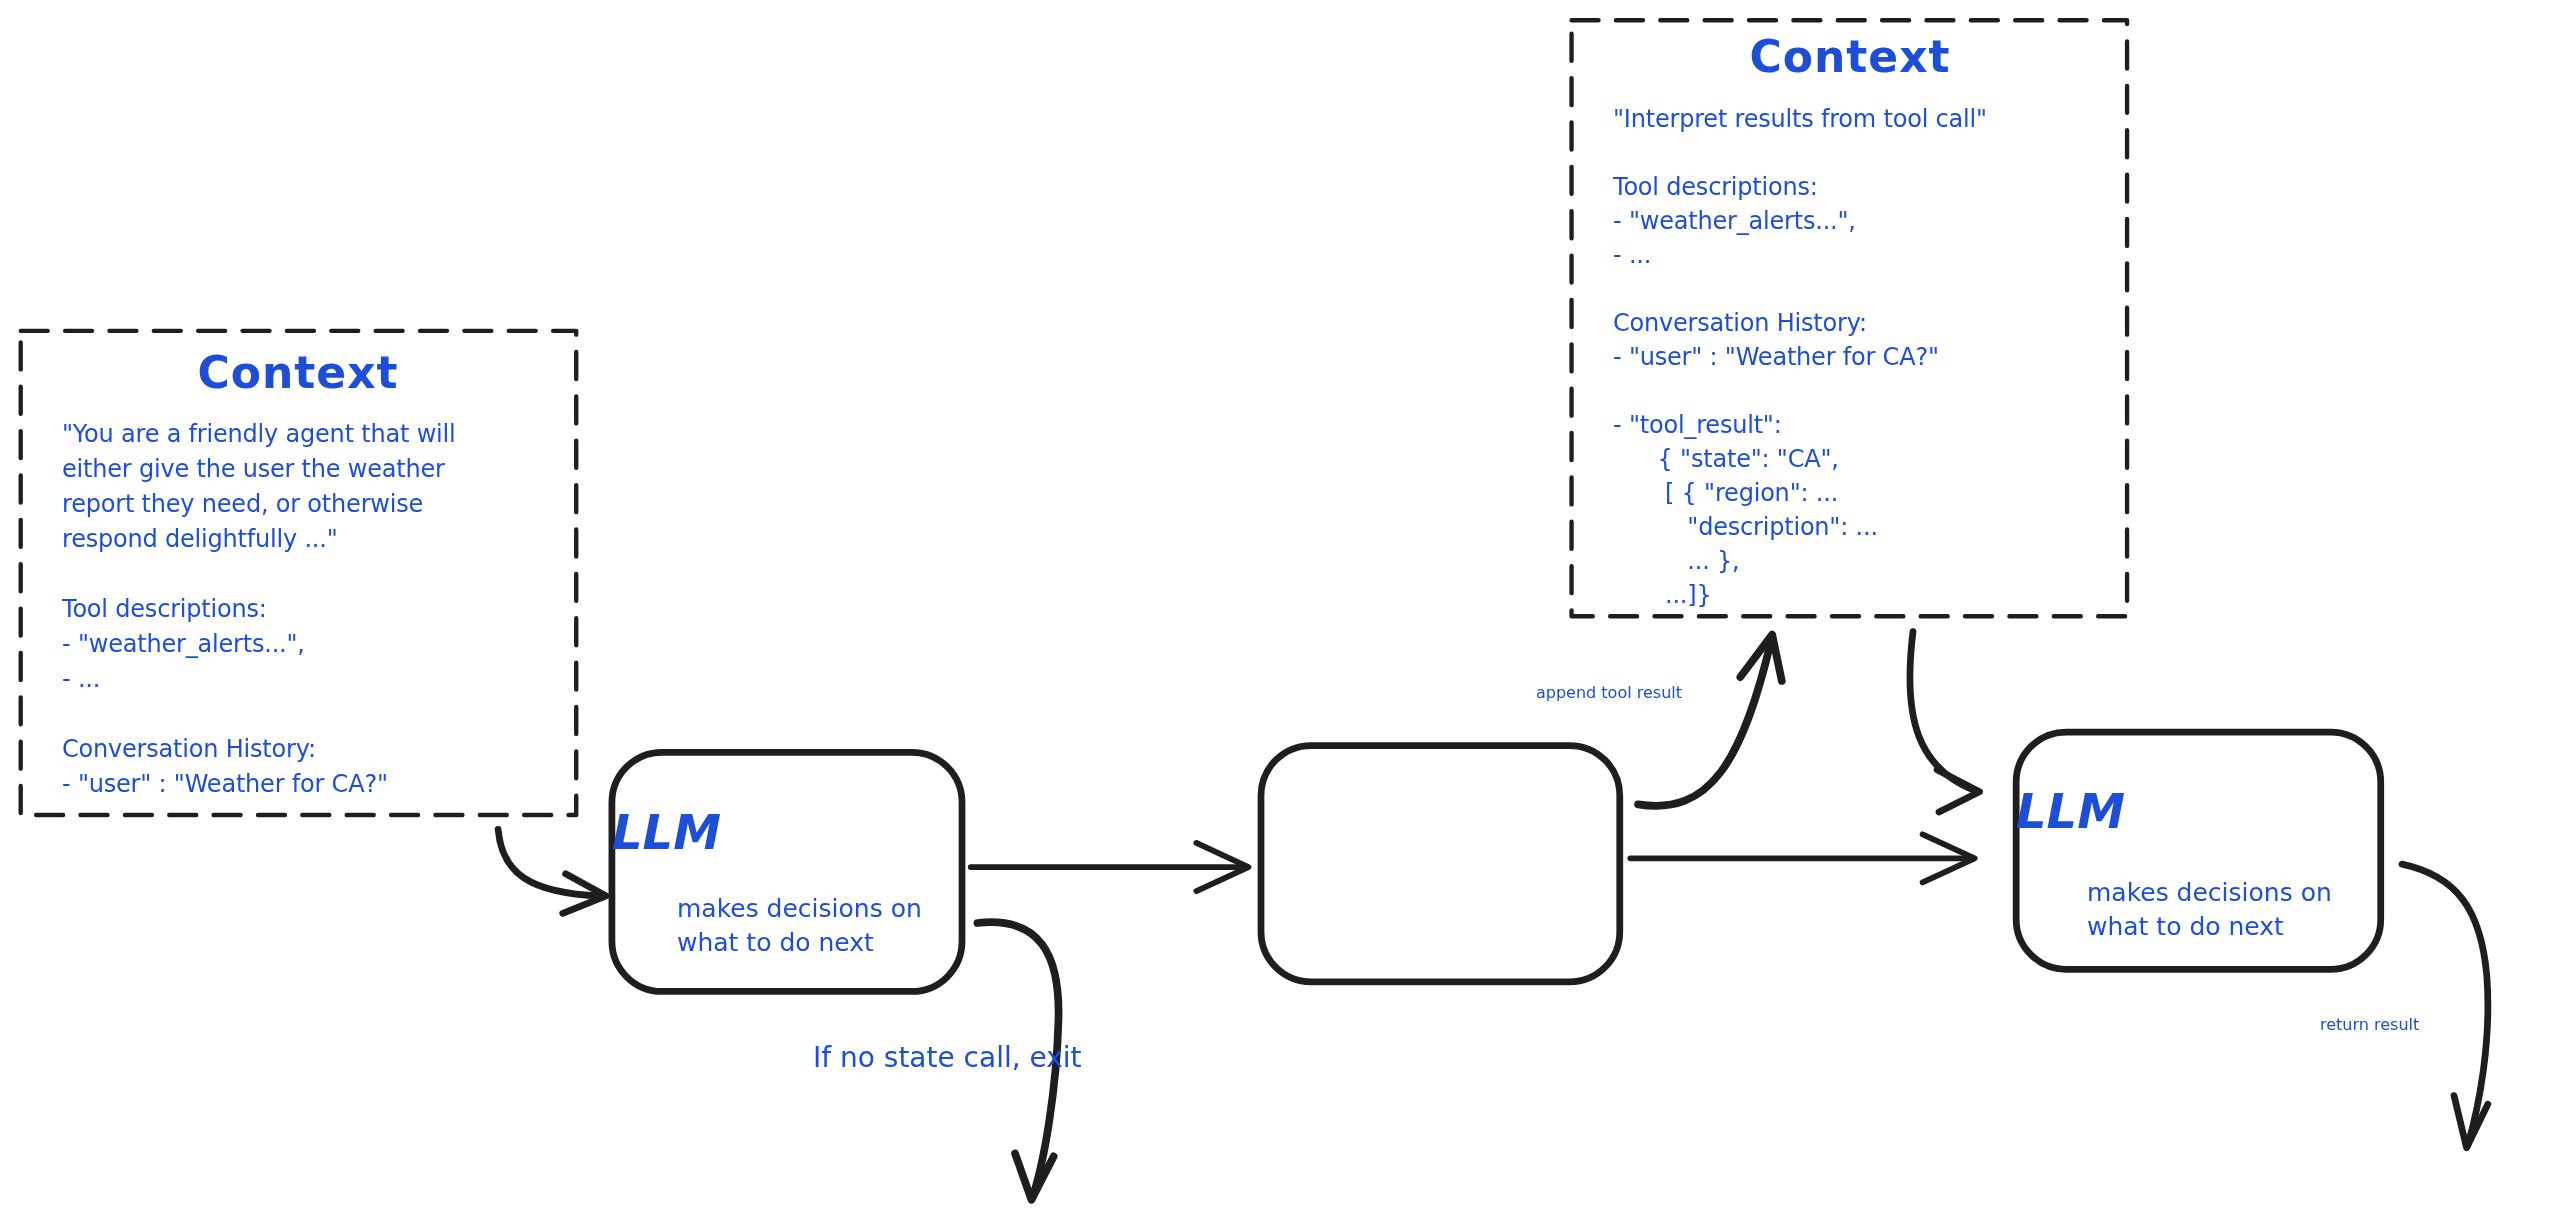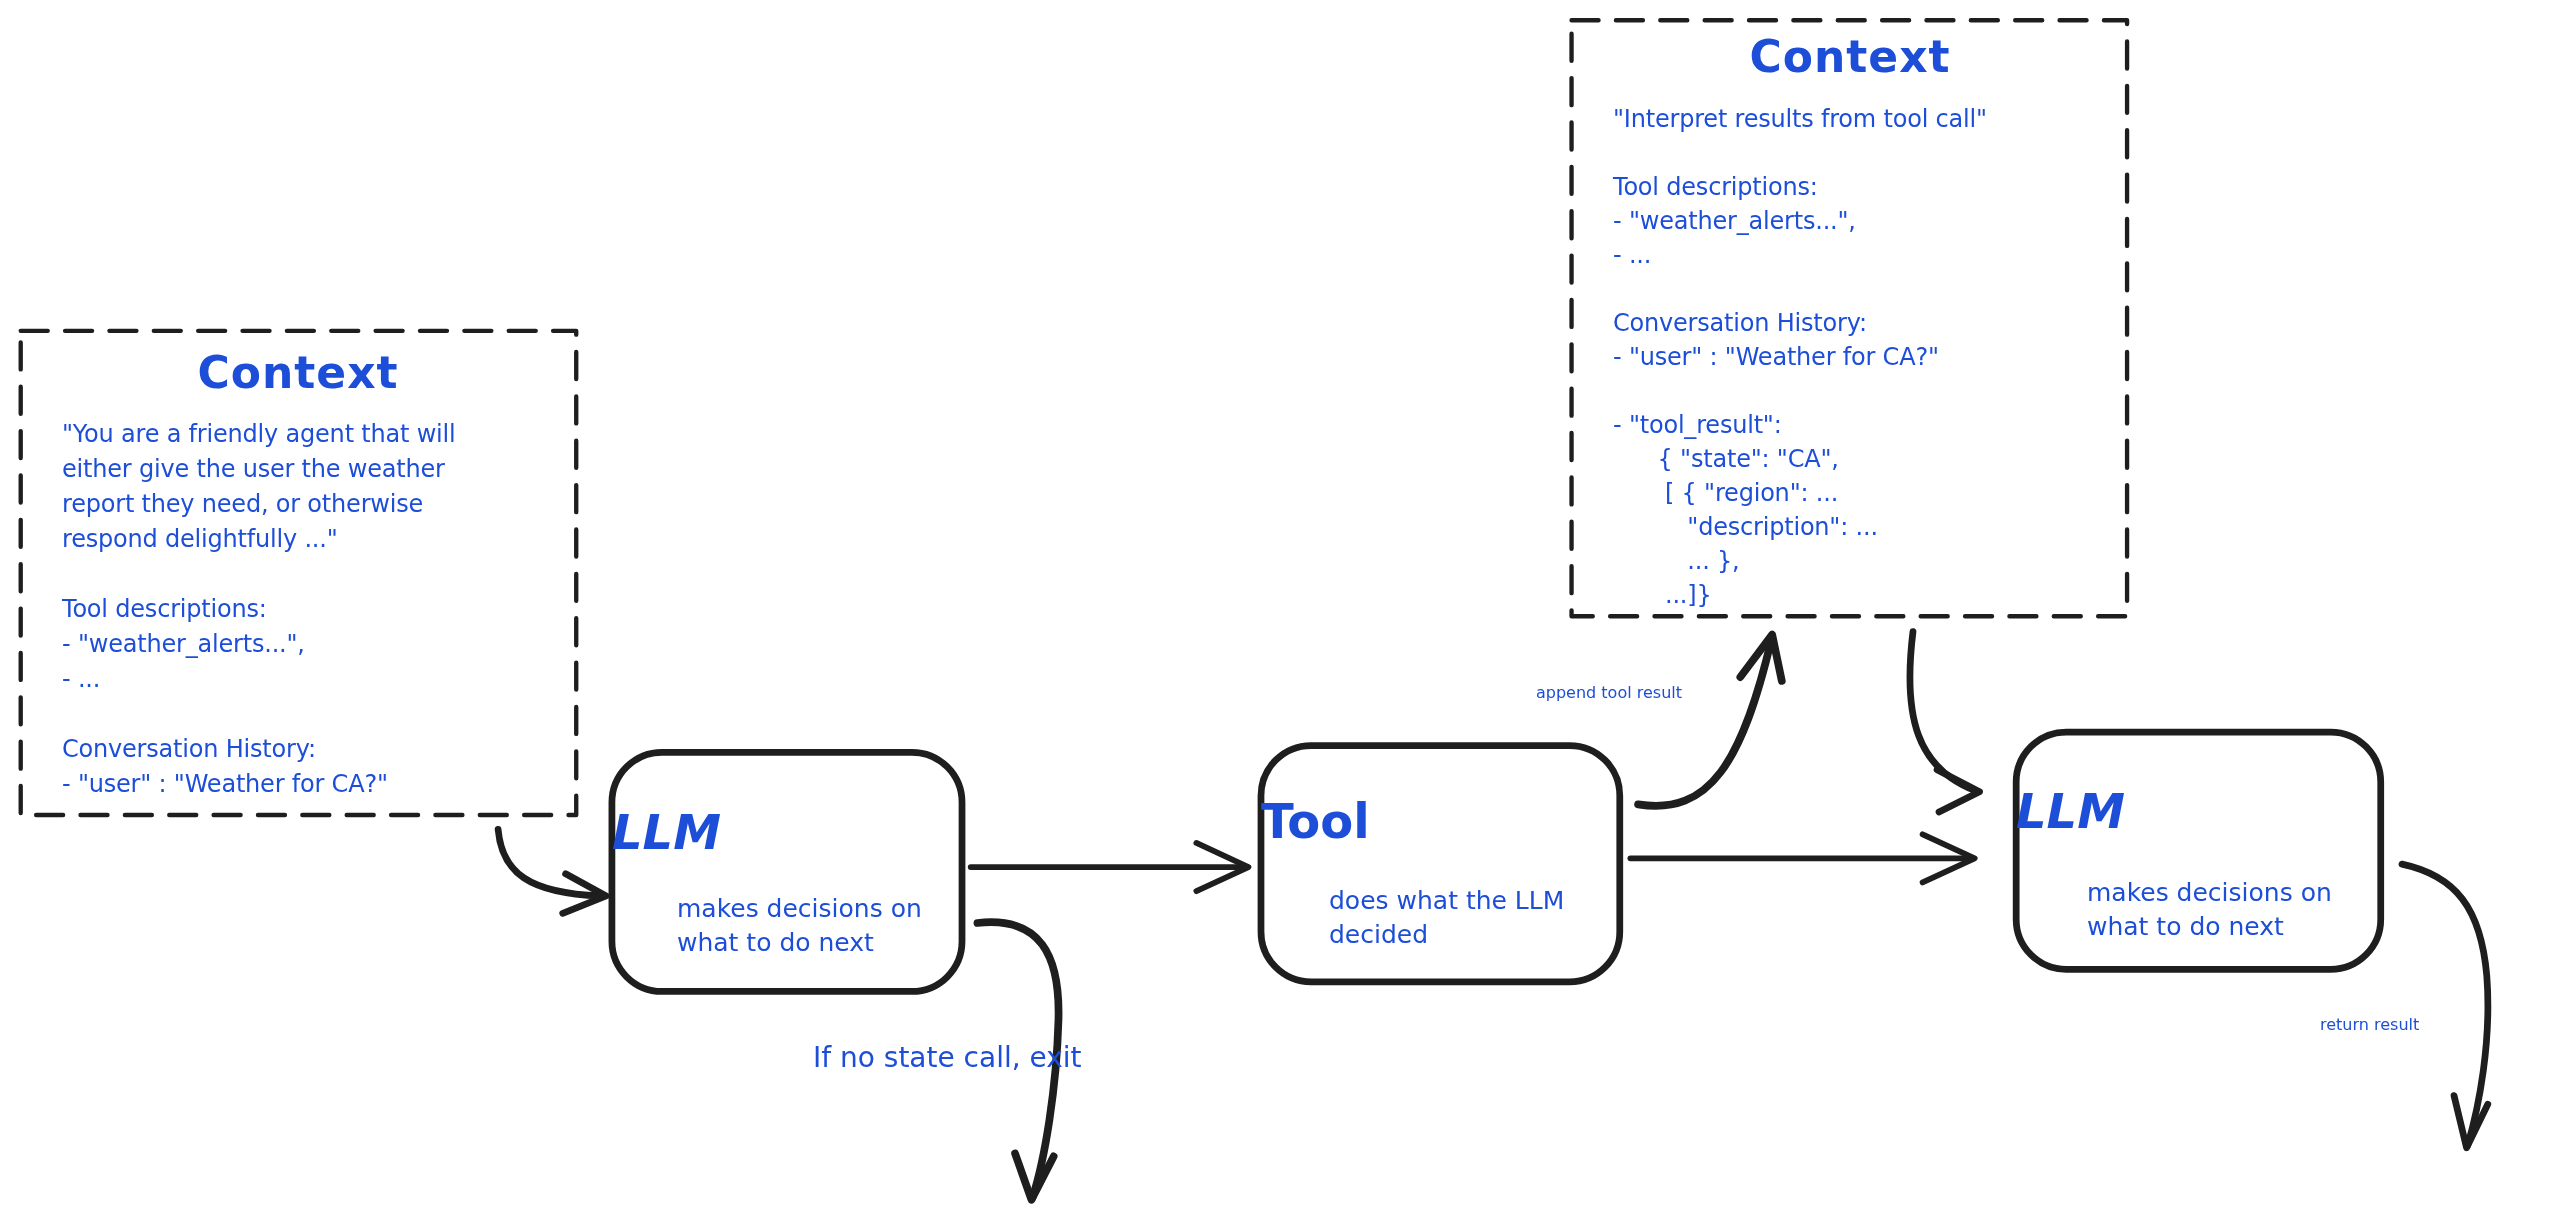--- a/index.html
+++ b/index.html
@@ -121,23 +121,20 @@
       { "state": "CA",
        [ { "region": ...
           "description": ...
           ... },
        ...]}</div>
 
   <div class="txt node-title italic" style="left:612px; top:804px; width:350px;">LLM</div>
   <div class="txt node-sub" style="left:677px; top:892px;">makes decisions on
 what to do next</div>
 
-  <div class="txt node-title" style="left:1261px; top:793px; width:359px;">Tool</div>
-  <div class="txt node-sub" style="left:1329px; top:884px;">does what the LLM
-decided</div>
 
   <div class="txt node-title italic" style="left:2016px; top:783px; width:365px;">LLM</div>
   <div class="txt node-sub" style="left:2087px; top:876px;">makes decisions on
 what to do next</div>
 
   <div class="txt edge-label" style="left:1536px; top:683px;">append tool result</div>
   <div class="txt edge-label" style="left:813px; top:1041px; font-size:28px;">If no state call, exit</div>
   <div class="txt edge-label" style="left:2320px; top:1015px;">return result</div>
 
 </div>

